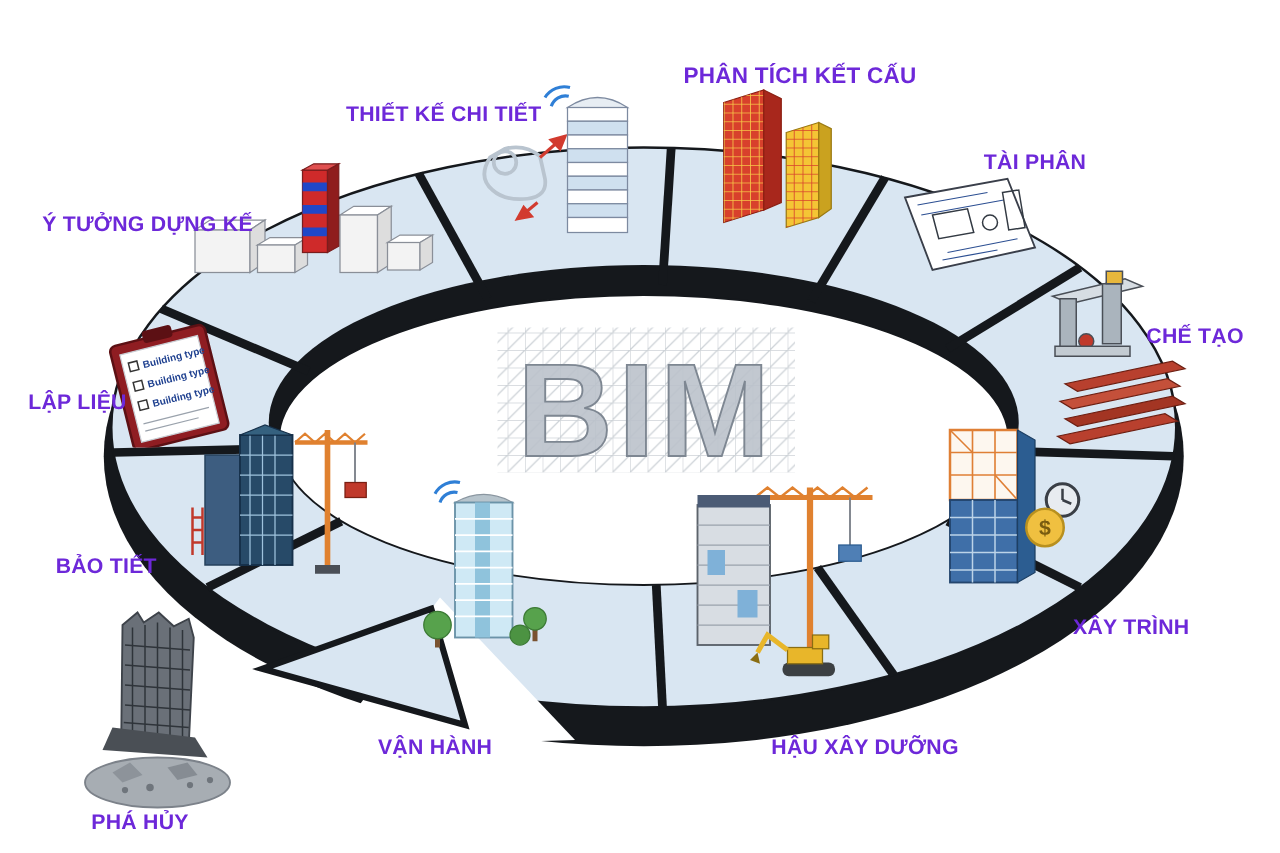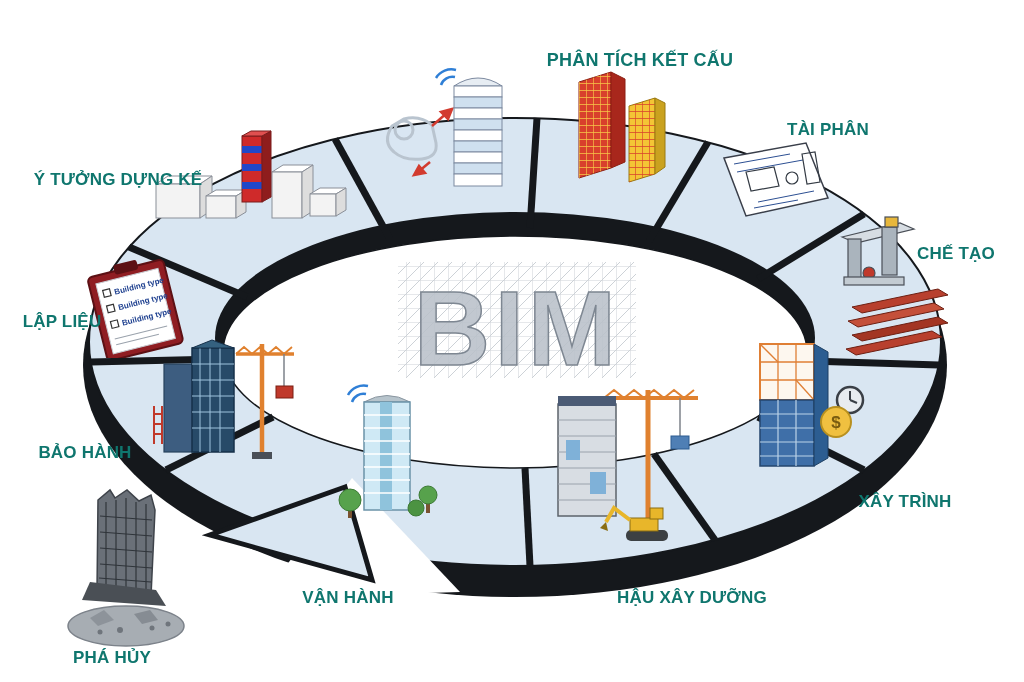--- a/index.html
+++ b/index.html
@@ -6,21 +6,21 @@
   html, body { margin: 0; padding: 0; background: #fff; }
   .stage {
     position: relative; width: 1024px; height: 682px;
     background: #ffffff; overflow: hidden;
     font-family: "Liberation Sans", "DejaVu Sans", sans-serif;
   }
   .layer { position: absolute; left: 0; top: 0; }
   .icon  { position: absolute; }
   .label {
     position: absolute; transform: translateX(-50%);
-    font-weight: 700; font-size: 17px; color: #0f766e;
+    font-weight: 700; font-size: 17px; color: #6d28d9;
     white-space: nowrap; letter-spacing: 0.2px;
   }
   .label.lg { font-size: 18px; }
 </style>
 </head>
 <body>
 
 <div class="stage">
 
   <svg class="layer" width="1024" height="682" viewBox="0 0 1024 682">
@@ -339,23 +339,24 @@
         <text x="41" y="47" font-size="8" font-weight="bold" fill="#1d3f8f">Building type</text>
         <rect x="30" y="56" width="7" height="7" fill="#ffffff" stroke="#333333" stroke-width="1.2"></rect>
         <text x="41" y="63" font-size="8" font-weight="bold" fill="#1d3f8f">Building type</text>
         <line x1="30" y1="74" x2="84" y2="74" stroke="#9aa2ac" stroke-width="1"></line>
         <line x1="30" y1="80" x2="74" y2="80" stroke="#9aa2ac" stroke-width="1"></line>
       </g>
     </g>
   </svg>
 
   <div class="label" style="left:118px; top:170px">Ý TƯỞNG DỰNG KẾ</div>
+  <div class="label" style="left:355px; top:82px">THIẾT KẾ CHI TIẾT</div>
   <div class="label lg" style="left:640px; top:50px">PHÂN TÍCH KẾT CẤU</div>
   <div class="label" style="left:828px; top:120px">TÀI PHÂN</div>
-  <div class="label" style="left:956px; top:244px">CHẾ TẠO</div>
+  <div class="label" style="left:956px; top:259px">CHẾ TẠO</div>
   <div class="label" style="left:905px; top:492px">XÂY TRÌNH</div>
   <div class="label" style="left:692px; top:588px">HẬU XÂY DƯỠNG</div>
   <div class="label" style="left:348px; top:588px">VẬN HÀNH</div>
   <div class="label" style="left:112px; top:648px">PHÁ HỦY</div>
-  <div class="label" style="left:85px; top:443px">BẢO HÀNH</div>
+  <div class="label" style="left:85px; top:443px">BẢO TIẾT</div>
   <div class="label" style="left:62px; top:312px">LẬP LIỆU</div>
 
 </div>
 
 </body></html>

